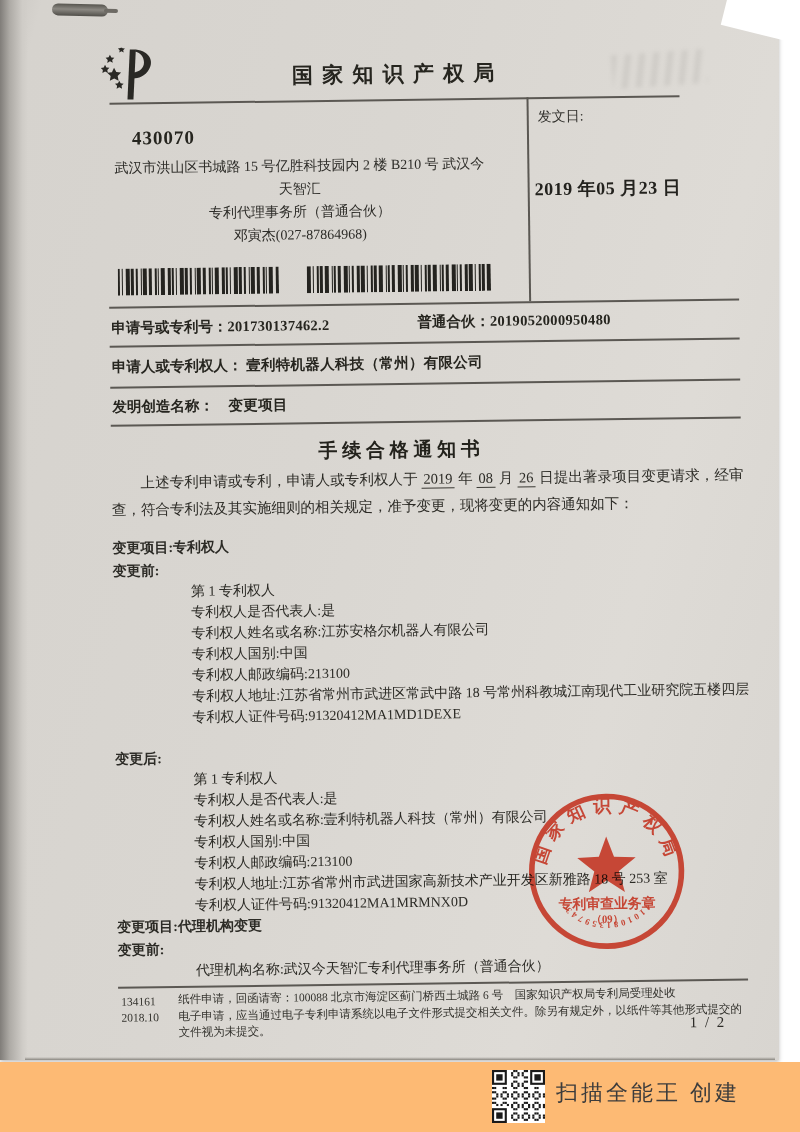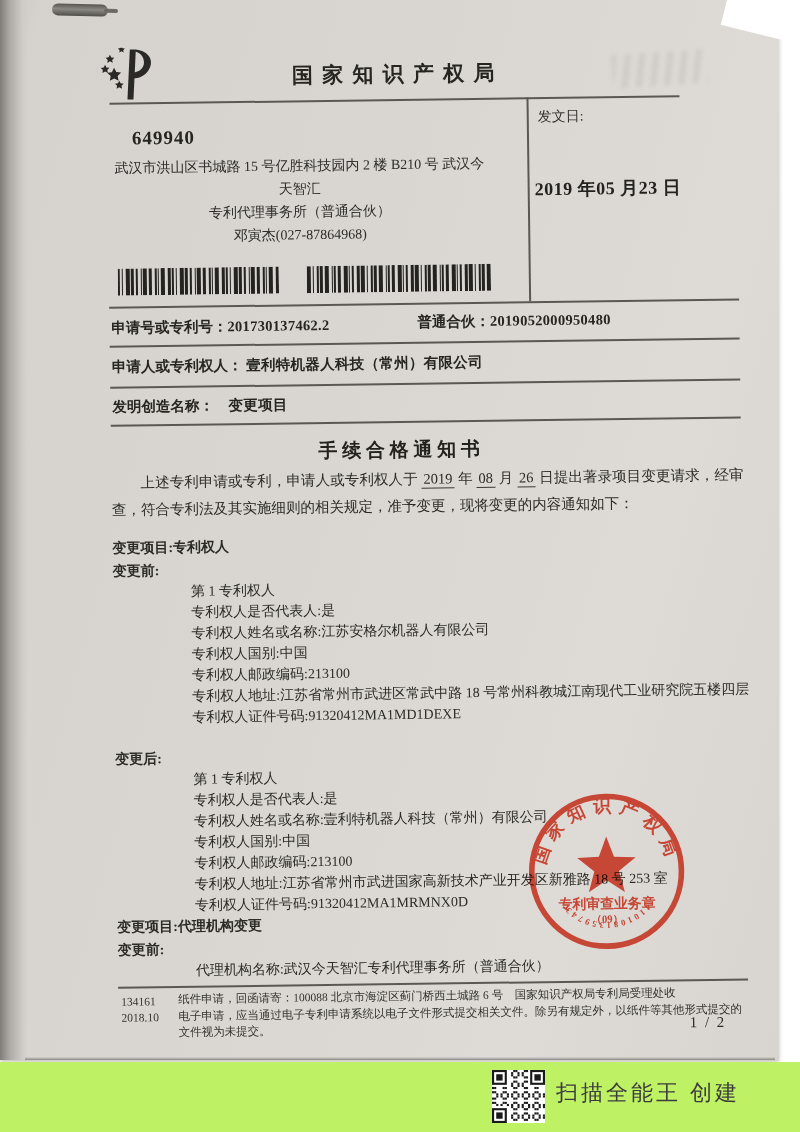--- a/index.html
+++ b/index.html
@@ -63,21 +63,21 @@
 
   
   #seal{left:520px;top:790px;width:164px;height:168px;opacity:.92;mix-blend-mode:multiply;}
 
   
   #form-no{left:115px;top:990px;font-size:11.5px;color:#33322d;line-height:16px;}
   #footer-text{left:172px;top:988px;width:572px;font-size:11.5px;line-height:16.5px;color:#33322d;}
   #page-indicator{left:683px;top:1018px;font-size:15px;letter-spacing:2px;color:#2c2b27;}
 
   
-  #watermark{position:absolute;left:0;top:1062px;width:800px;height:70px;background:#bef264;}
+  #watermark{position:absolute;left:0;top:1062px;width:800px;height:70px;background:#fdba74;}
   #qr{position:absolute;left:492px;top:8px;width:53px;height:53px;}
   #watermark-text{position:absolute;left:556px;top:16px;font-size:22px;letter-spacing:3px;color:#3c3c3c;font-family:"Liberation Sans","DejaVu Sans",sans-serif;}
 </style>
 </head>
 <body>
 
 <div id="stage">
   <div id="paper">
     <div id="staple-mark"></div>
     <div id="bleed-smudge"></div>
@@ -93,21 +93,21 @@
         <path d="M14 20 l2.2 4.4 4.8.6-3.5 3.3.9 4.7-4.4-2.3-4.4 2.3.9-4.7L7 25l4.8-.6z"></path>
         <path d="M7 13 l1.4 2.7 3 .4-2.2 2.1.6 2.9-2.8-1.5-2.7 1.5.5-2.9L2.7 16l3-.4z" transform="translate(3,-6)"></path>
         <path d="M7 13 l1.4 2.7 3 .4-2.2 2.1.6 2.9-2.8-1.5-2.7 1.5.5-2.9L2.7 16l3-.4z" transform="translate(-2,4)"></path>
         <path d="M7 13 l1.4 2.7 3 .4-2.2 2.1.6 2.9-2.8-1.5-2.7 1.5.5-2.9L2.7 16l3-.4z" transform="translate(12,20)"></path>
         <path d="M7 13 l1.4 2.7 3 .4-2.2 2.1.6 2.9-2.8-1.5-2.7 1.5.5-2.9L2.7 16l3-.4z" transform="translate(16,-12) scale(.8)"></path>
       </g>
     </svg>
     <div id="office-title" class="abs">国 家 知 识 产 权 局</div>
     <div class="rule thin" style="left:115px;top:99px;width:570px;"></div>
     <div id="vline"></div>
-    <div id="postal-code" class="abs">649940</div>
+    <div id="postal-code" class="abs">430070</div>
     <div id="addr" class="abs">
       <div>武汉市洪山区书城路 15 号亿胜科技园内 2 楼 B210 号 武汉今天智汇</div>
       <div>专利代理事务所（普通合伙）</div>
       <div>邓寅杰(027-87864968)</div>
     </div>
     <div id="dispatch-date-label" class="abs">发文日:</div>
     <div id="dispatch-date" class="abs">2019 年05 月23 日</div>
 
     <div id="barcode-1" class="barcode"><i style="width: 2px; margin-right: 2px;"></i><i style="width: 1px; margin-right: 3px;"></i><i style="width: 4px; margin-right: 1px;"></i><i style="width: 3px; margin-right: 2px;"></i><i style="width: 2px; margin-right: 3px;"></i><i style="width: 1px; margin-right: 1px;"></i><i style="width: 4px; margin-right: 2px;"></i><i style="width: 3px; margin-right: 3px;"></i><i style="width: 2px; margin-right: 1px;"></i><i style="width: 1px; margin-right: 2px;"></i><i style="width: 4px; margin-right: 3px;"></i><i style="width: 3px; margin-right: 1px;"></i><i style="width: 2px; margin-right: 2px;"></i><i style="width: 1px; margin-right: 3px;"></i><i style="width: 4px; margin-right: 1px;"></i><i style="width: 3px; margin-right: 2px;"></i><i style="width: 2px; margin-right: 3px;"></i><i style="width: 1px; margin-right: 1px;"></i><i style="width: 4px; margin-right: 2px;"></i><i style="width: 3px; margin-right: 3px;"></i><i style="width: 2px; margin-right: 1px;"></i><i style="width: 1px; margin-right: 2px;"></i><i style="width: 4px; margin-right: 3px;"></i><i style="width: 3px; margin-right: 1px;"></i><i style="width: 2px; margin-right: 2px;"></i><i style="width: 1px; margin-right: 3px;"></i><i style="width: 4px; margin-right: 1px;"></i><i style="width: 3px; margin-right: 2px;"></i><i style="width: 2px; margin-right: 3px;"></i><i style="width: 1px; margin-right: 1px;"></i><i style="width: 4px; margin-right: 2px;"></i><i style="width: 3px; margin-right: 3px;"></i><i style="width: 2px; margin-right: 1px;"></i><i style="width: 1px; margin-right: 2px;"></i><i style="width: 4px; margin-right: 3px;"></i><i style="width: 3px; margin-right: 1px;"></i></div>
     <div id="barcode-2" class="barcode"><i style="width: 4px; margin-right: 2px;"></i><i style="width: 1px; margin-right: 3px;"></i><i style="width: 2px; margin-right: 1px;"></i><i style="width: 3px; margin-right: 2px;"></i><i style="width: 4px; margin-right: 3px;"></i><i style="width: 1px; margin-right: 1px;"></i><i style="width: 2px; margin-right: 2px;"></i><i style="width: 3px; margin-right: 3px;"></i><i style="width: 4px; margin-right: 1px;"></i><i style="width: 1px; margin-right: 2px;"></i><i style="width: 2px; margin-right: 3px;"></i><i style="width: 3px; margin-right: 1px;"></i><i style="width: 4px; margin-right: 2px;"></i><i style="width: 1px; margin-right: 3px;"></i><i style="width: 2px; margin-right: 1px;"></i><i style="width: 3px; margin-right: 2px;"></i><i style="width: 4px; margin-right: 3px;"></i><i style="width: 1px; margin-right: 1px;"></i><i style="width: 2px; margin-right: 2px;"></i><i style="width: 3px; margin-right: 3px;"></i><i style="width: 4px; margin-right: 1px;"></i><i style="width: 1px; margin-right: 2px;"></i><i style="width: 2px; margin-right: 3px;"></i><i style="width: 3px; margin-right: 1px;"></i><i style="width: 4px; margin-right: 2px;"></i><i style="width: 1px; margin-right: 3px;"></i><i style="width: 2px; margin-right: 1px;"></i><i style="width: 3px; margin-right: 2px;"></i><i style="width: 4px; margin-right: 3px;"></i><i style="width: 1px; margin-right: 1px;"></i><i style="width: 2px; margin-right: 2px;"></i><i style="width: 3px; margin-right: 3px;"></i><i style="width: 4px; margin-right: 1px;"></i><i style="width: 1px; margin-right: 2px;"></i><i style="width: 2px; margin-right: 3px;"></i><i style="width: 3px; margin-right: 1px;"></i><i style="width: 4px; margin-right: 2px;"></i><i style="width: 1px; margin-right: 3px;"></i><i style="width: 2px; margin-right: 1px;"></i><i style="width: 3px; margin-right: 2px;"></i><i style="width: 4px; margin-right: 3px;"></i></div>

